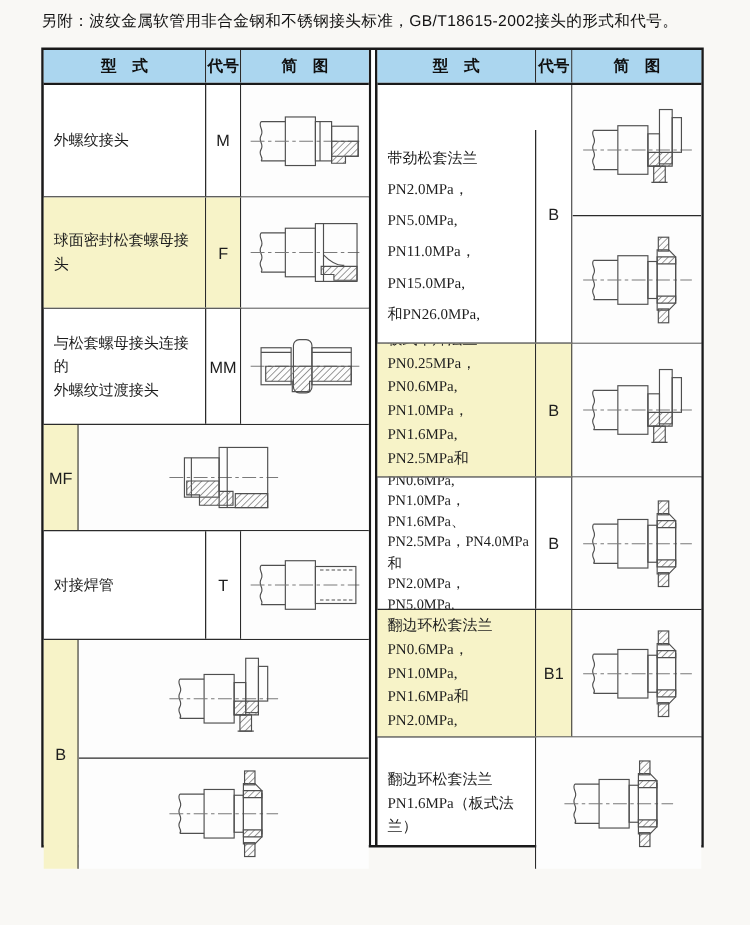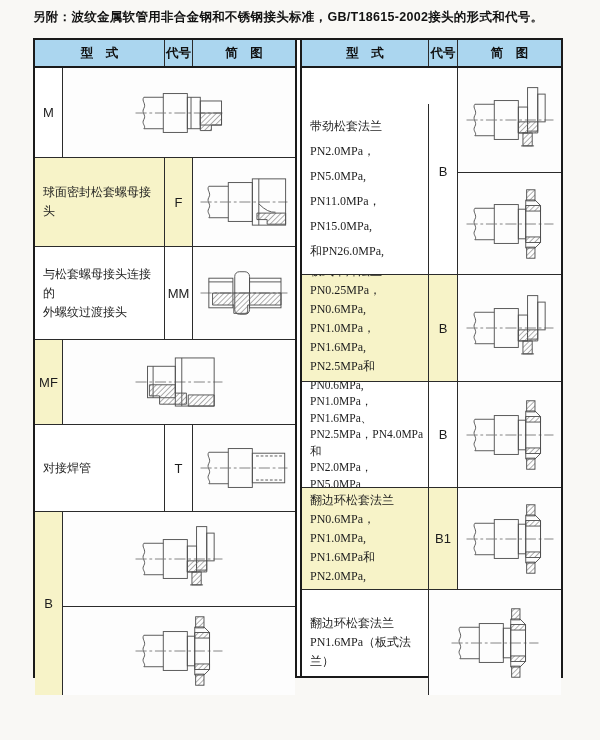--- a/index.html
+++ b/index.html
@@ -1,18 +1,18 @@
 <!DOCTYPE html>
 <html><head>
 <meta charset="utf-8">
 <style>
   html,body{margin:0;padding:0;background:#e9e9e9;}
   .page{position:relative;width:600px;height:740px;background:#f9f8f5;overflow:hidden;
         font-family:"Liberation Sans",sans-serif;}
-  .title{position:absolute;left:33px;top:9px;font-size:12.5px;font-weight:bold;color:#121212;
+  .title{position:absolute;left:33px;top:9px;font-size:12.5px;font-weight:normal;color:#121212;
          letter-spacing:.3px;white-space:nowrap;}
   .tbl{position:absolute;left:33px;top:38px;width:530px;height:640px;border:2px solid #1a1a1a;
        background:#fff;display:flex;box-sizing:border-box;}
   .half{display:flex;flex-direction:column;box-sizing:border-box;}
   .half.left{width:262px;border-right:2px solid #1a1a1a;}
   .gap{width:3px;background:#fff;}
   .half.right{flex:1;border-left:2px solid #1a1a1a;}
   .row{display:flex;border-bottom:1px solid #2b2b2b;box-sizing:border-box;flex:0 0 auto;}
   .half .row:last-child{border-bottom:none;}
   .cell{box-sizing:border-box;border-right:1px solid #2b2b2b;display:flex;align-items:center;
@@ -124,20 +124,21 @@
   <div class="tbl">
 
     <div class="half left">
       <div class="row header">
         <div class="cell c-type" style="justify-content:center;padding:0">型　式</div>
         <div class="cell c-code">代号</div>
         <div class="cell c-diag">简　图</div>
       </div>
 
       <div class="row" style="height:90px">
+        <div class="cell c-type">外螺纹接头</div>
         <div class="cell c-code">M</div>
         <div class="cell c-diag">
           <svg class="diag" viewBox="0 0 100 80">
               <use href="#g-m"></use>
             </svg>
         </div>
       </div>
 
       <div class="row" style="height:89px">
         <div class="cell c-type hl">球面密封松套螺母接头</div>

